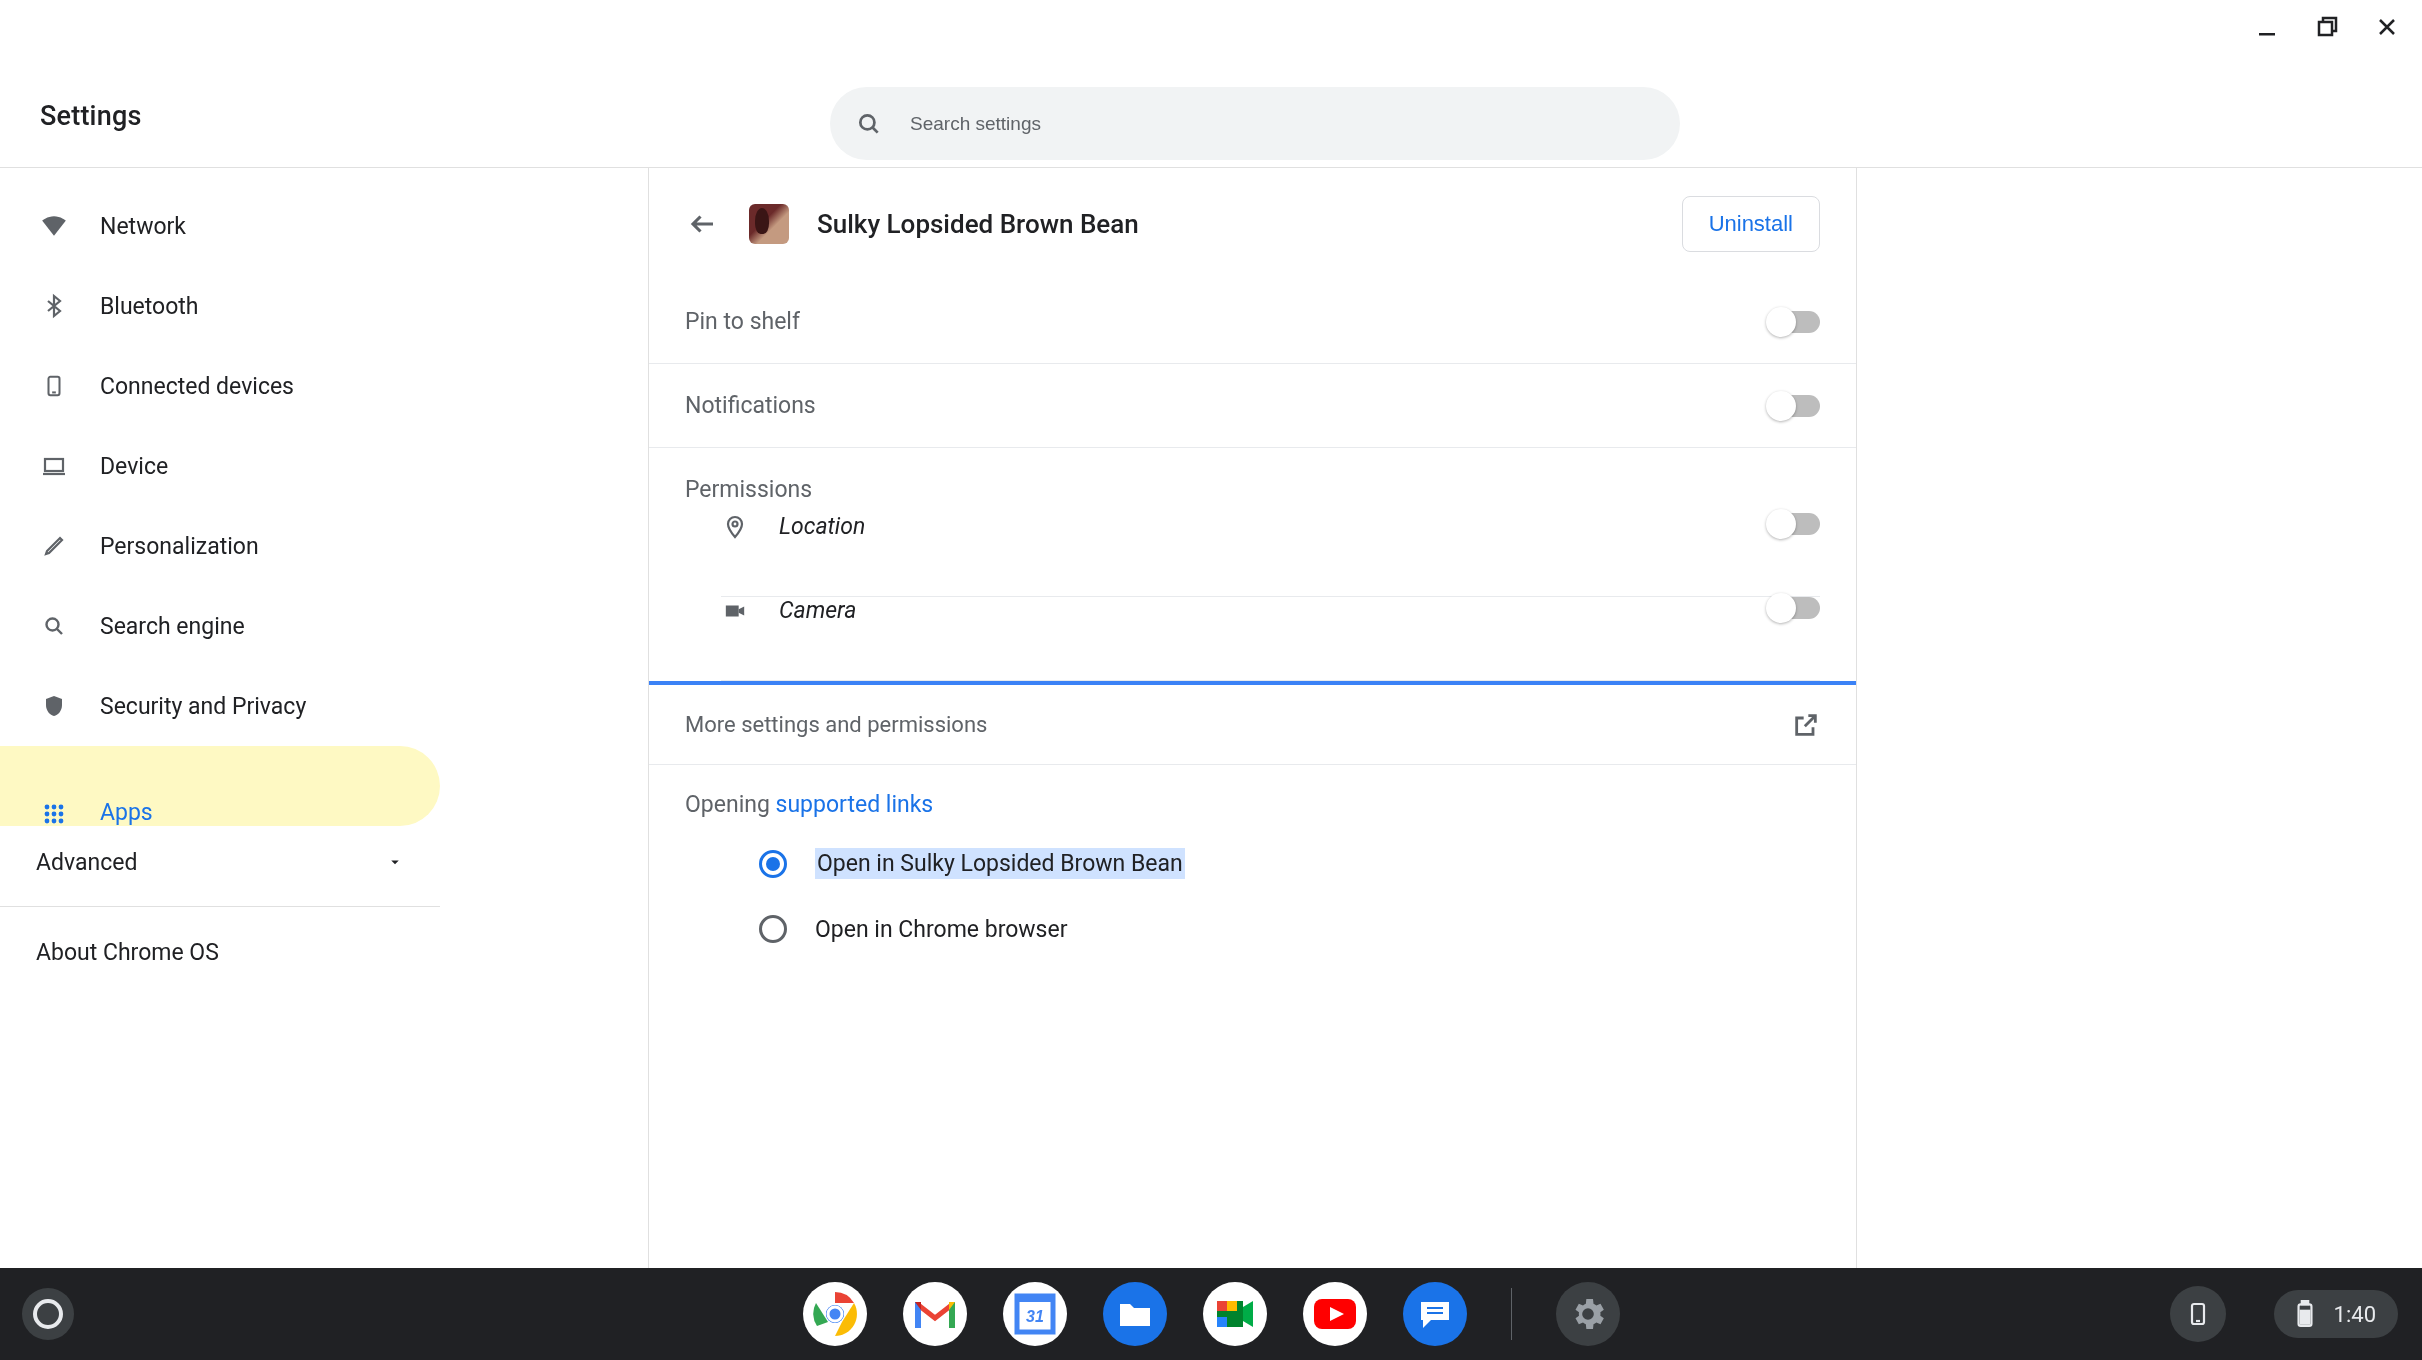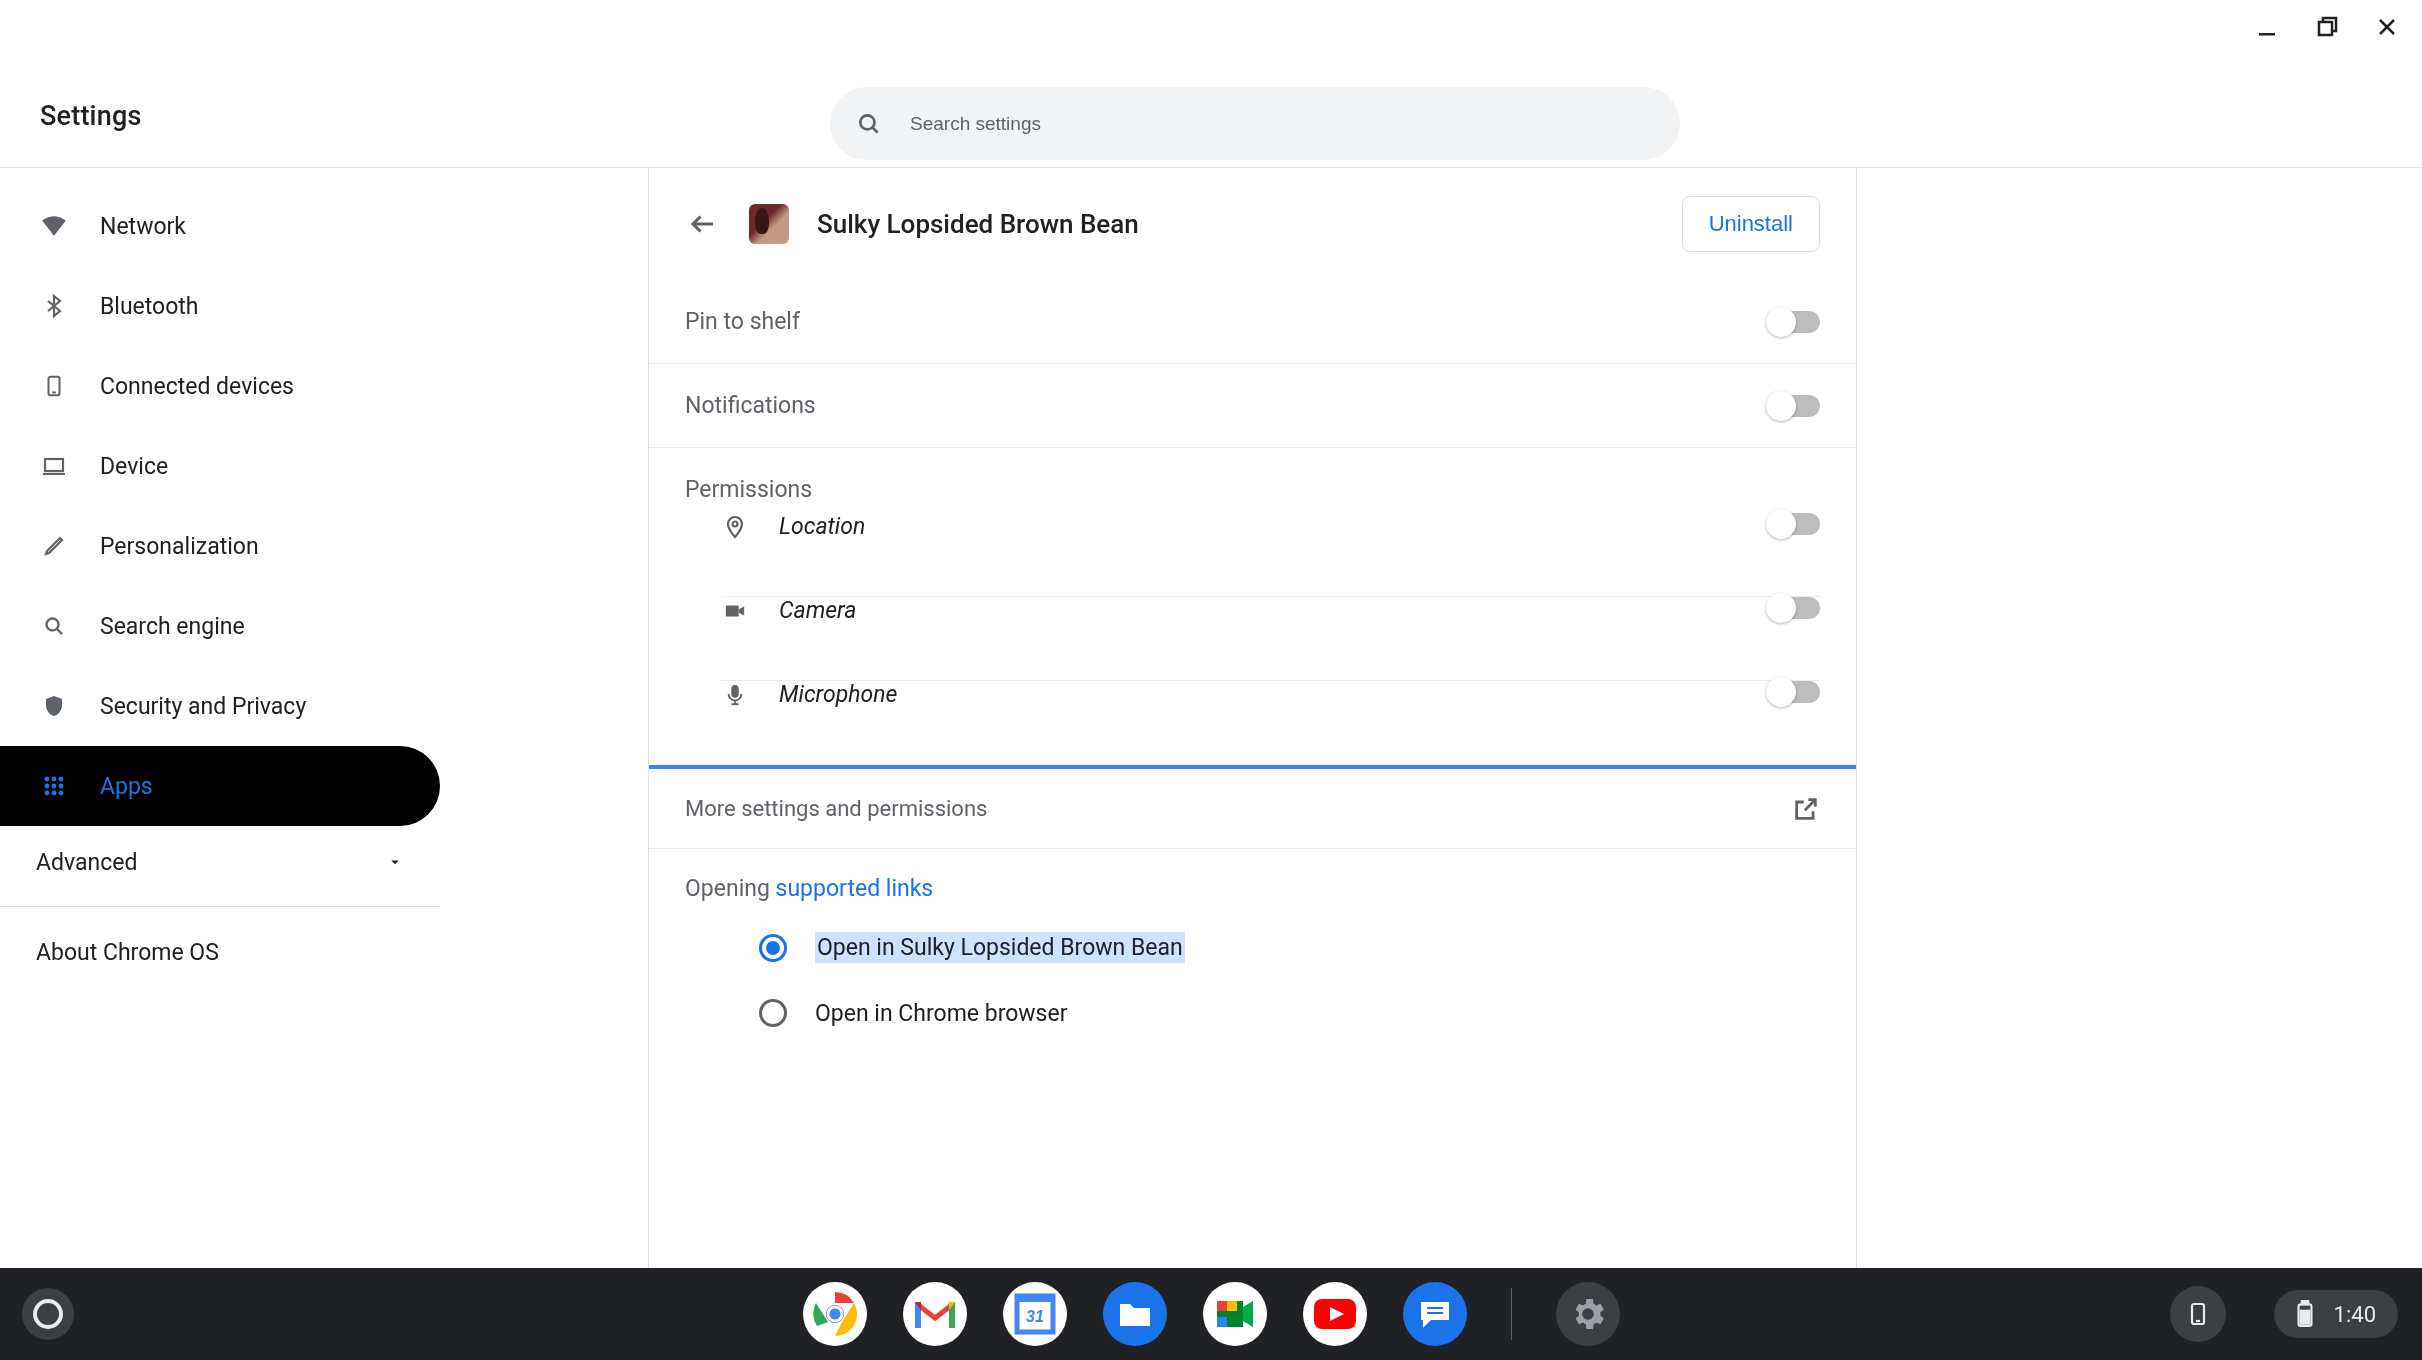--- a/index.html
+++ b/index.html
@@ -88,22 +88,23 @@
     align-items: center;
     padding-left: 40px;
     gap: 32px;
     color: #202124;
     font-size: 23px;
     cursor: pointer;
     border-top-right-radius: 100px;
     border-bottom-right-radius: 100px;
   }
   .side-item.active {
-    background: #000000;
+    background: #fef9c3;
     color: #1a73e8;
+    align-items: flex-end;
   }
   .side-item .side-icon { width: 28px; display:flex; align-items:center; justify-content:center; color:#5f6368; }
   .side-item.active .side-icon { color:#1a73e8; }
   .side-item.plain { padding-left: 36px; }
   .hr { height:1px; background:#e0e0e0; margin: 8px 0; }
 
   .expand-item { height: 72px; display:flex; align-items:center; justify-content:space-between; padding: 0 36px; font-size:23px; color:#202124; cursor:pointer; }
 
   
   .content-wrap {
@@ -414,34 +415,20 @@
           <span class="perm-icon">
             <svg width="28" height="22" viewBox="0 0 24 24" fill="currentColor">
                 <rect x="2" y="6" width="14" height="12"></rect>
                 <path d="M16 10 L22 7 V17 L16 14 Z"></path>
               </svg>
           </span>
           <span>Camera</span>
         </div>
         <div class="toggle"></div>
       </div>
-      <div class="perm-row" style="border-bottom:none;">
-        <div class="perm-left">
-          <span class="perm-icon">
-            <svg width="22" height="26" viewBox="0 0 24 24" fill="none" stroke="currentColor" stroke-width="2">
-                <rect x="9" y="2" width="6" height="12" rx="3" fill="currentColor"></rect>
-                <path d="M5 11 A7 7 0 0 0 19 11"></path>
-                <line x1="12" y1="18" x2="12" y2="22"></line>
-                <line x1="8" y1="22" x2="16" y2="22"></line>
-              </svg>
-          </span>
-          <span>Microphone</span>
-        </div>
-        <div class="toggle"></div>
-      </div>
 
       <div class="more-row">
         <span style="color:#5f6368;">More settings and permissions</span>
         <span>
           <svg width="28" height="28" viewBox="0 0 24 24" fill="none" stroke="#5f6368" stroke-width="2.4">
               <path d="M14 4 H20 V10"></path>
               <path d="M20 4 L11 13"></path>
               <path d="M18 14 V20 H4 V6 H10"></path>
             </svg>
         </span>

